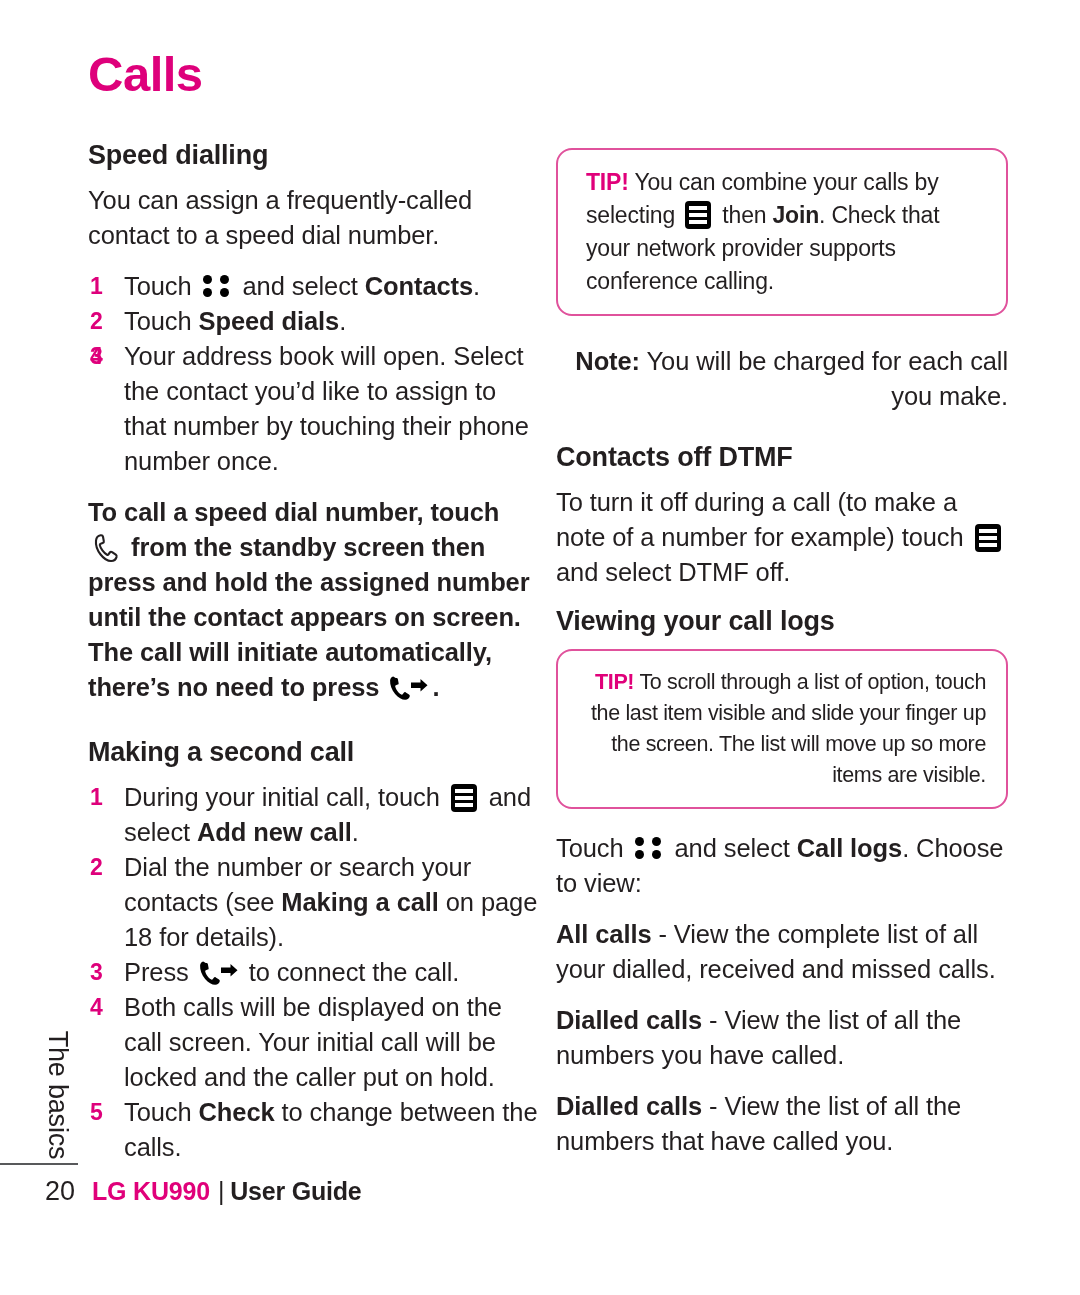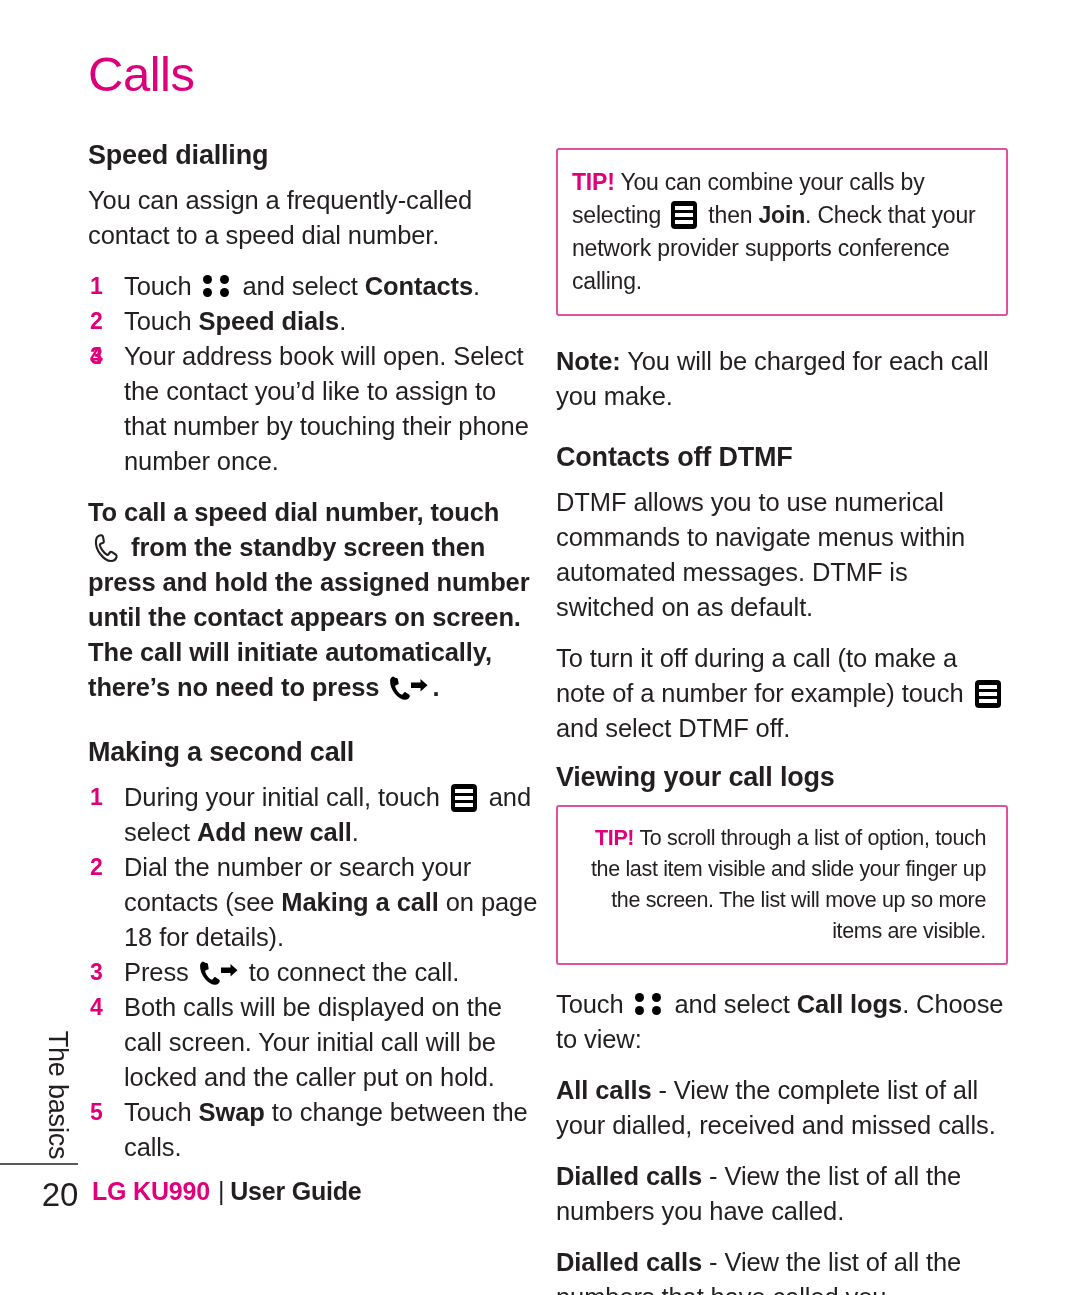--- a/index.html
+++ b/index.html
@@ -48,40 +48,40 @@
     width: 78px;
     height: 2px;
     background: #58595b;
   }
   .page-number {
     position: absolute;
     left: 38px;
     top: 1176px;
     width: 44px;
     text-align: center;
-    font-size: 33px;
+    font-size: 27px;
     color: #231f20;
   }
 
   
   .col {
     position: absolute;
     top: 0;
     width: 452px;
   }
   .col-left  { left: 88px; }
   .col-right { left: 556px; }
 
   
   .chapter-title {
     position: absolute;
     left: 88px;
     top: 50px;
     font-size: 49px;
-    font-weight: normal;
+    font-weight: bold;
     color: #de007b;
     letter-spacing: -0.5px;
     line-height: 1;
   }
   h2.section {
     font-size: 27px;
     font-weight: bold;
     color: #231f20;
     margin: 0 0 12px 0;
     line-height: 1.15;
@@ -117,22 +117,22 @@
     width: 20px;
     text-align: left;
     color: #de007b;
     font-weight: bold;
     font-size: 23px;
   }
 
   
   .tip {
     border: 2.5px solid #e0529c;
-    border-radius: 3px;
-    padding: 16px 20px 16px 14px;
+    border-radius: 16px;
+    padding: 16px 20px 16px 28px;
     box-sizing: border-box;
     margin-bottom: 22px;
   }
   .tip p {
     margin: 0;
     font-size: 23px;
     line-height: 33px;
     letter-spacing: -0.2px;
     color: #231f20;
   }
@@ -260,35 +260,34 @@
     <h2 class="section" style="margin-top:32px;">Making a second call</h2>
 
     <ol class="steps" id="msc-steps">
         <li><span class="num">1</span><span>During your initial call, touch <span class="ico ico-options"><i class="b1"></i><i class="b2"></i><i class="b3"></i></span> and select <b>Add new call</b>.</span></li>
         <li><span class="num">2</span><span>Dial the number or search your contacts (see <b>Making a call</b> on page 18 for details).</span></li>
         <li><span class="num">3</span><span>Press <span class="ico ico-call-send"><svg viewBox="0 0 40 30" width="40" height="30">
                 <path d="M4.2 3.5c-1.9 0.5 -3 2 -3.1 4.1 -0.3 4.3 1.6 9.3 5 13.3 3.2 3.7 7.1 6 10.2 5.9 2.3 -0.1 3.9 -1.3 4.4 -3.2 0.2 -0.9 0 -1.5 -0.7 -2l-3.2 -2.2c-0.8 -0.5 -1.5 -0.3 -2 0.4l-1.1 1.5c-0.4 0.5 -0.8 0.6 -1.3 0.3 -1.3 -0.7 -2.8 -2.1 -4 -3.7 -1.2 -1.6 -2 -3.3 -2.2 -4.6 -0.1 -0.6 0.1 -0.9 0.7 -1.1l1.8 -0.6c0.8 -0.3 1.1 -0.9 0.9 -1.7l-0.7 -3.7c-0.2 -0.9 -0.7 -1.3 -1.6 -1.3 -0.2 0 -0.4 0 -0.6 0z" fill="#000"></path>
                 <path d="M22 9.5 h9.5 v-3.6 l7 6.3 -7 6.3 v-3.6 h-9.5 z" fill="#000"></path>
               </svg></span> to connect the call.</span></li>
         <li><span class="num">4</span><span>Both calls will be displayed on the call screen. Your initial call will be locked and the caller put on hold.</span></li>
-        <li><span class="num">5</span><span>Touch <b>Swap</b> to change between the calls.</span></li>
+        <li><span class="num">5</span><span>Touch <b>Check</b> to change between the calls.</span></li>
       </ol>
   </div>
 
   <div class="col col-right" style="top:148px;">
 
     <div class="tip">
       <p id="tip-join"><span class="tip-label">TIP!</span><span> You can combine your calls by selecting <span class="ico ico-options"><i class="b1"></i><i class="b2"></i><i class="b3"></i></span> then <b>Join</b>. Check that your network provider supports conference calling.</span></p>
     </div>
 
-    <p class="body" style="margin-top:28px;"><b>Note:</b><span> You will be charged for each call you make.</span></p>
+    <p class="body" style="margin-top:28px;text-align:right;"><b>Note:</b><span> You will be charged for each call you make.</span></p>
 
     <h2 class="section" style="margin-top:28px;">Contacts off DTMF</h2>
 
-    <p class="body">DTMF allows you to use numerical commands to navigate menus within automated messages. DTMF is switched on as default.</p>
 
     <p class="body" id="dtmf-p2">To turn it off during a call (to make a note of a number for example) touch <span class="ico ico-options"><i class="b1"></i><i class="b2"></i><i class="b3"></i></span> and select DTMF off.</p>
 
     <h2 class="section" style="">Viewing your call logs</h2>
 
     <div class="tip compact">
       <p><span class="tip-label">TIP!</span><span> To scroll through a list of option, touch the last item visible and slide your finger up the screen. The list will move up so more items are visible.</span></p>
     </div>
 
     <p class="body" id="calllogs-touch">Touch <span class="ico ico-dots"><i class="d1"></i><i class="d2"></i><i class="d3"></i><i class="d4"></i></span> and select <b>Call logs</b>. Choose to view:</p>

